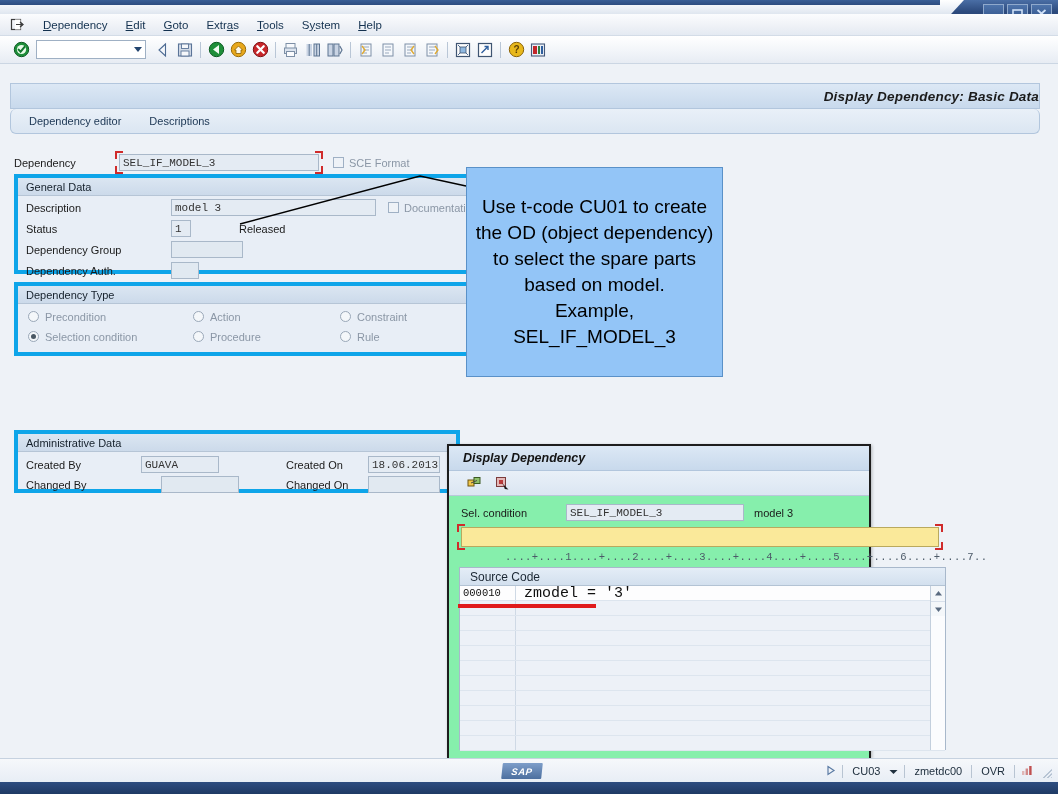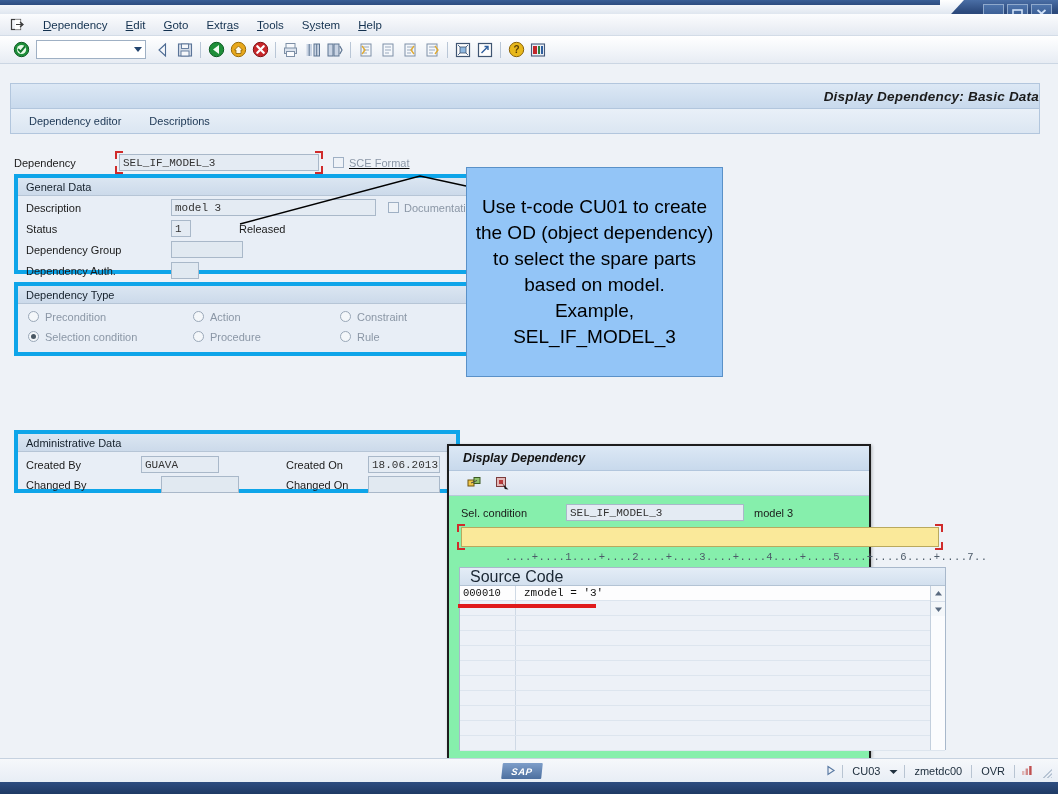--- a/index.html
+++ b/index.html
@@ -132,20 +132,21 @@
     position: absolute; left: 10px; top: 45px;
     width: 1030px; height: 25px;
     background: linear-gradient(#e9f0f8, #dbe6f2);
     border-left: 1px solid #b2c6dd;
     border-right: 1px solid #b2c6dd;
     border-bottom: 1px solid #b2c6dd;
     box-sizing: border-box;
     display: flex; align-items: center;
     padding-left: 12px;
     gap: 16px;
+    border-radius: 6px;
   }
   .app-tb-btn {
     font-size: 11px; color: #1c3category;
     color: #203a57;
     padding: 3px 6px;
     cursor: pointer;
   }
 
   
   .form-area {
@@ -273,40 +274,40 @@
     border: 1px solid #a8b8cb;
     background: #fff;
     box-sizing: border-box;
   }
   .code-hd {
     height: 17px;
     background: linear-gradient(#e4edf7, #d3e0ee);
     border-bottom: 1px solid #b3c3d4;
     display: flex; align-items: center;
     padding-left: 10px;
-    font-size: 16px; color: #1b2733;
+    font-size: 12px; color: #1b2733;
   }
   .code-rows { position: relative; background: #edf1f7; }
   .code-row {
     height: 15px;
     border-bottom: 1px solid #dde5ee;
     display: flex; align-items: center;
     box-sizing: border-box;
   }
   .code-row .num {
     width: 56px; height: 100%;
     border-right: 1px solid #cfd9e5;
     font-family: "Liberation Mono", monospace;
     font-size: 10.5px; color: #0f0f0f;
     display: flex; align-items: center; padding-left: 3px;
     box-sizing: border-box;
   }
   .code-row .txt {
     font-family: "Liberation Mono", monospace;
-    font-size: 11px; color: #0f0f0f;
+    font-size: 15px; color: #0f0f0f;
     padding-left: 8px;
   }
   .code-row.first { background: #fdfdfe; }
 
   .vscroll {
     position: absolute;
     width: 15px;
     background: #f4f7fa;
     border-left: 1px solid #c3cfdd;
     box-sizing: border-box;
@@ -548,21 +549,21 @@
         <div class="lbl" style="width:105px;">Dependency</div>
         <div style="position:relative; width:200px;">
           <div class="inp ro" style="width:200px;">SEL_IF_MODEL_3</div>
           <div class="brackets" style="left:-4px; top:-3px; width:208px; height:23px;">
             <i class="tl"></i>
               <i class="tr"></i>
               <i class="bl"></i>
               <i class="br"></i>
           </div>
         </div>
-        <div class="cb" style="margin-left:14px;text-decoration:underline;">
+        <div class="cb" style="margin-left:14px;">
           <span class="box"></span>
           <span class="lbl-dim">SCE Format</span>
         </div>
       </div>
 
       <div class="group" style="left:4px; top:32px; width:524px; height:100px;">
         <div class="group-hd">General Data</div>
 
         <div class="row" style="left:8px; top:21px;">
           <div class="lbl" style="width:145px;">Description</div>

